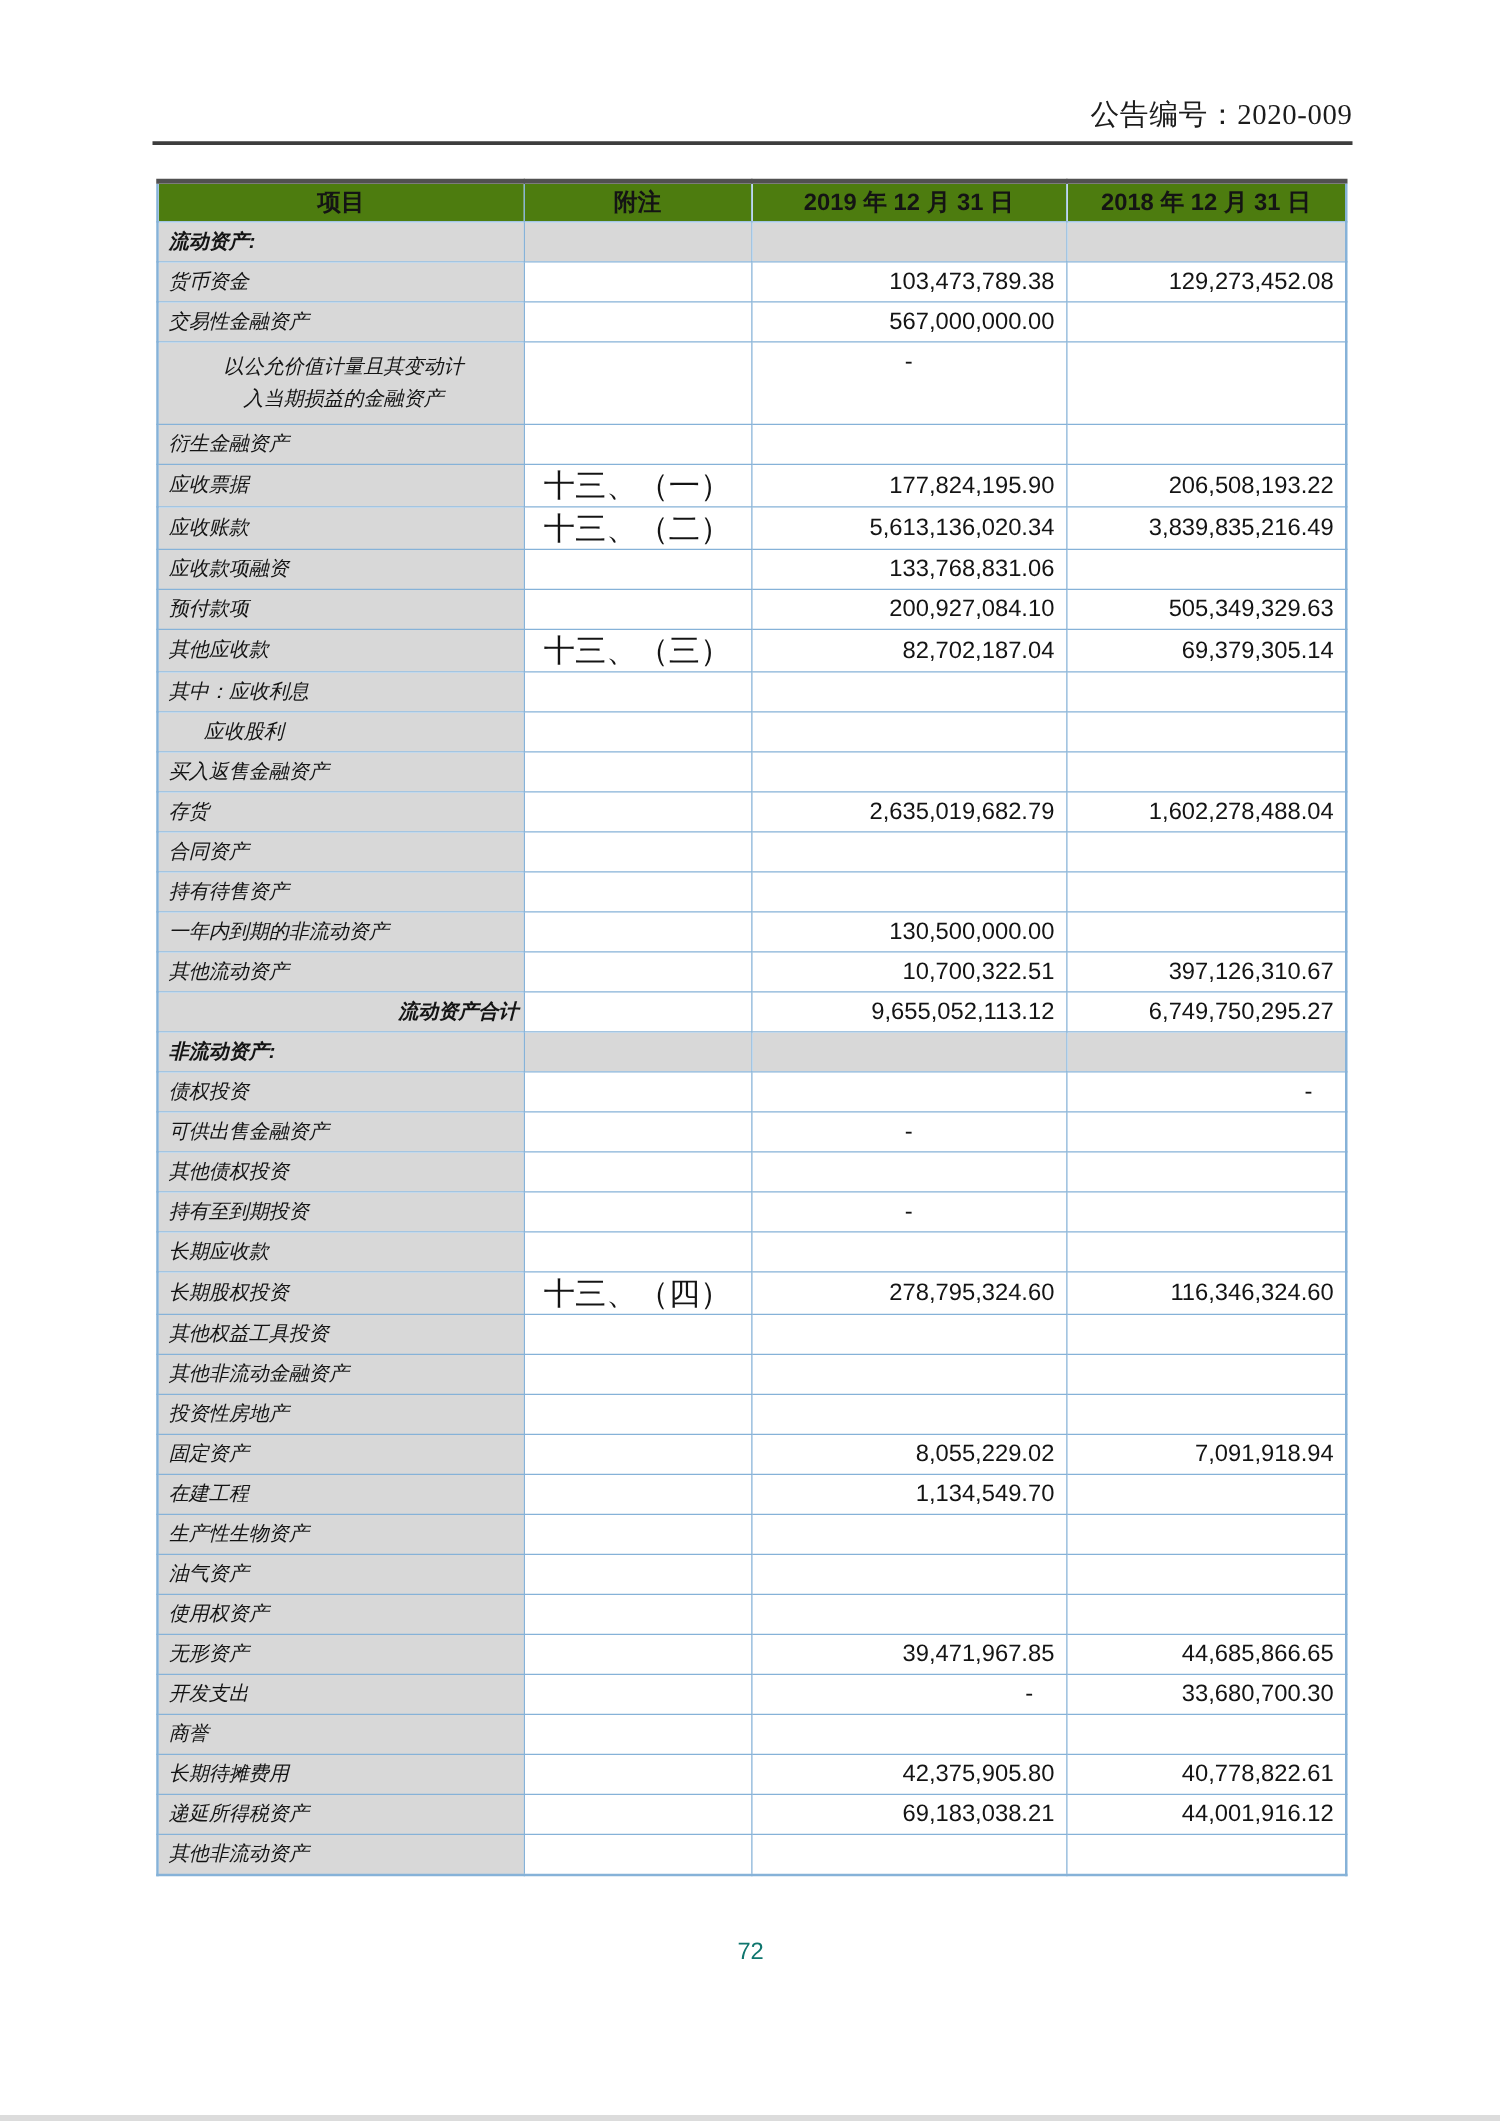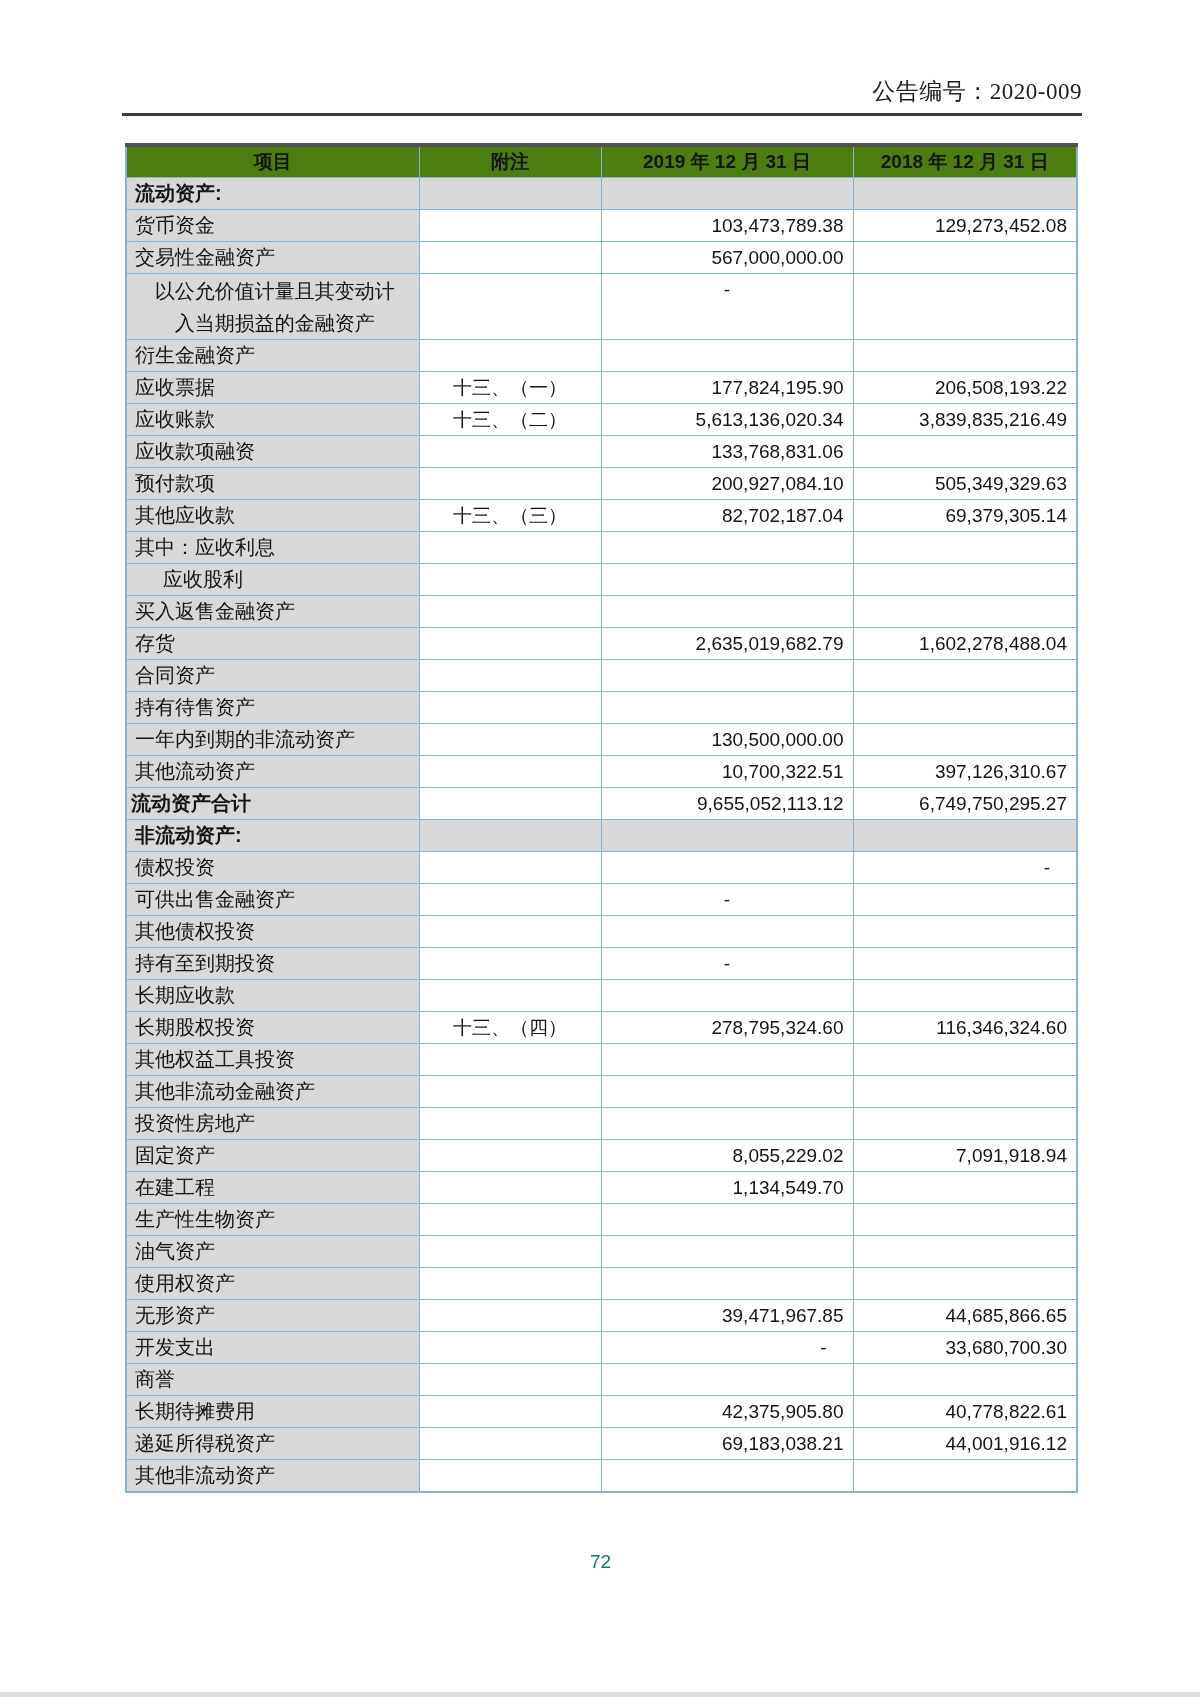--- a/index.html
+++ b/index.html
@@ -30,30 +30,30 @@
   }
   th, td { border:1.5px solid #86b2d8; overflow:hidden; }
   th {
     height:30px; background:#4d7c0f;
     font-size:19px; font-weight:bold; text-align:center;
     padding:0; white-space:nowrap;
   }
   td { height:31px; padding:0; font-size:19px; vertical-align:middle; }
   td.lbl {
     text-align:left; padding:0 4px 0 8px;
-    font-size:20px; background:#d8d8d8; white-space:nowrap;
-  }
-  td.note { text-align:center; font-size:19px; background:#ffffff;margin-top:20px; }
+    font-size:16px; background:#d8d8d8; white-space:nowrap;font-style:italic;
+  }
+  td.note { text-align:center; font-size:25px; background:#ffffff;margin-top:20px; }
   td.num {
     text-align:right; padding-right:9px;
     background:#ffffff; font-variant-numeric:tabular-nums;
   }
   tr.section td { background:#d8d8d8; }
   tr.section td.lbl { font-weight:bold; }
-  tr.total td.lbl { text-align:left; font-weight:bold; padding-left:4px; }
+  tr.total td.lbl { text-align:right; font-weight:bold; padding-left:4px; }
   td.lbl.indent { padding-left:36px; }
   tr.wrap td { height:60px;text-align:center; }
   tr.wrap td.lbl { white-space:pre-line; line-height:1.6; }
   tr.wrap td.num, tr.wrap td.note { vertical-align:top; padding-top:5px; }
   td.num.dash-center { text-align:center; padding-right:0; }
   td.num.dash-right { padding-right:26px; }
   .page-number {
     position:absolute; top:1551px; left:125px; width:951px;
     text-align:center; font-size:19px; color:#0f766e;
   }

